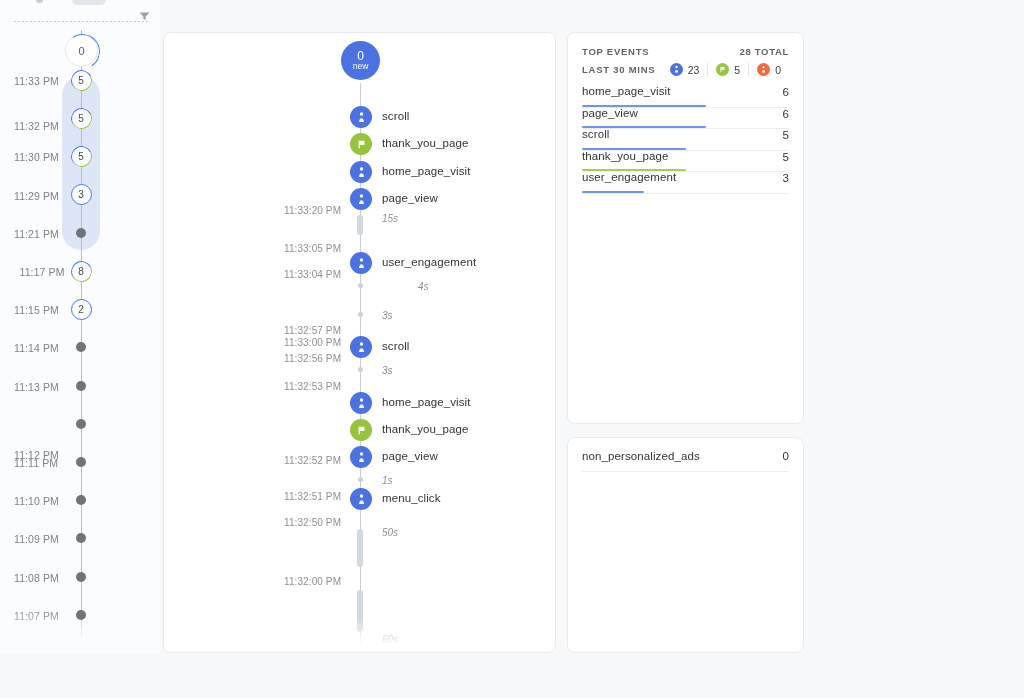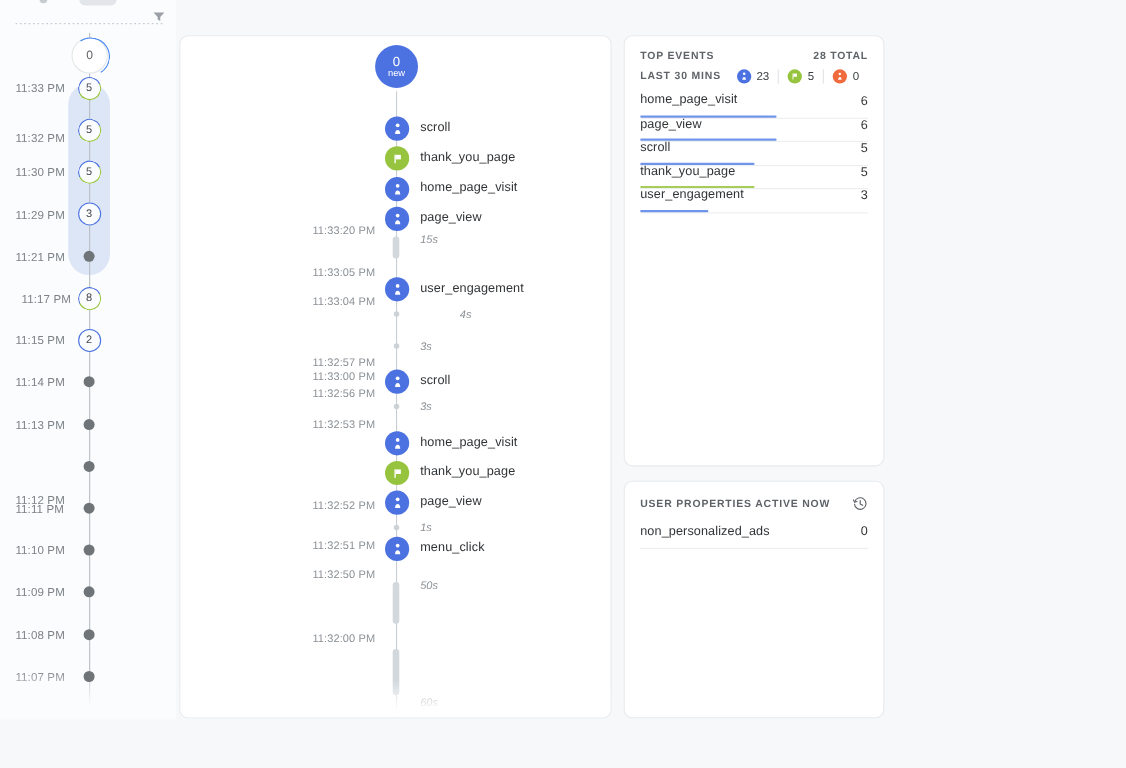--- a/index.html
+++ b/index.html
@@ -537,30 +537,20 @@
         </div>
         <div class="ev-item">
           <span class="ev-item-name">user_engagement</span>
           <span class="ev-item-count">3</span>
           <span class="ev-bar blue" style="width:30%"></span>
         </div>
       </div>
   </div>
 
   <div class="card" id="user-props-card">
-    <div class="card-hd">
-      <span class="hd-lbl">USER PROPERTIES ACTIVE NOW</span>
-      <span class="clock-icon">
-        <svg viewBox="0 0 16 16" width="14" height="14" fill="none" stroke="#5f6368" stroke-width="1.2">
-          <path d="M2.2 6.2 A6 6 0 1 1 2 8"></path>
-          <polyline points="1,4 2.2,6.4 4.6,5.6" stroke-linejoin="round" stroke-linecap="round"></polyline>
-          <polyline points="8,4.6 8,8.2 10.6,9.6" stroke-linecap="round" stroke-linejoin="round"></polyline>
-        </svg>
-      </span>
-    </div>
     <div class="prop-list" id="user-prop-rows">
         <div class="prop-item">
           <span class="prop-name">non_personalized_ads</span>
           <span class="prop-val">0</span>
         </div>
       </div>
   </div>
 
 </div>
 

